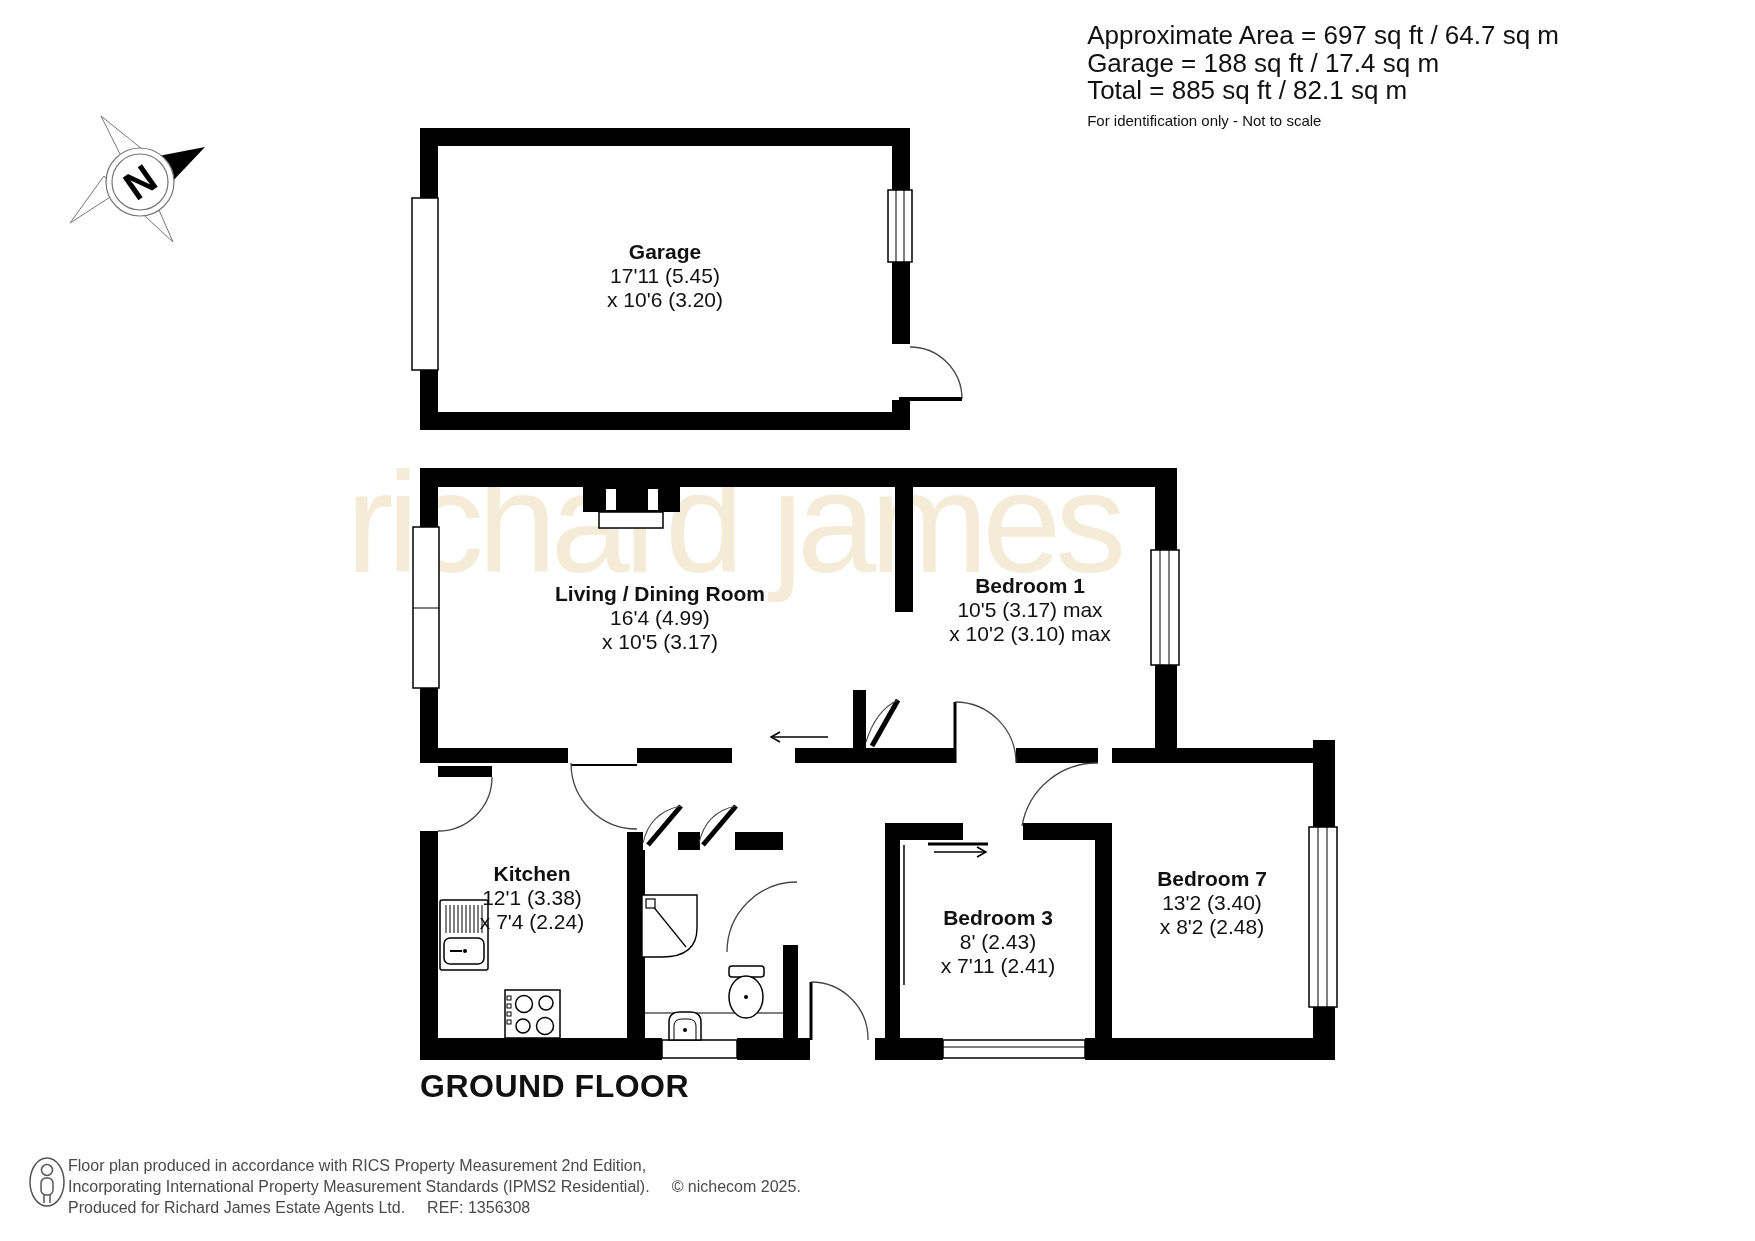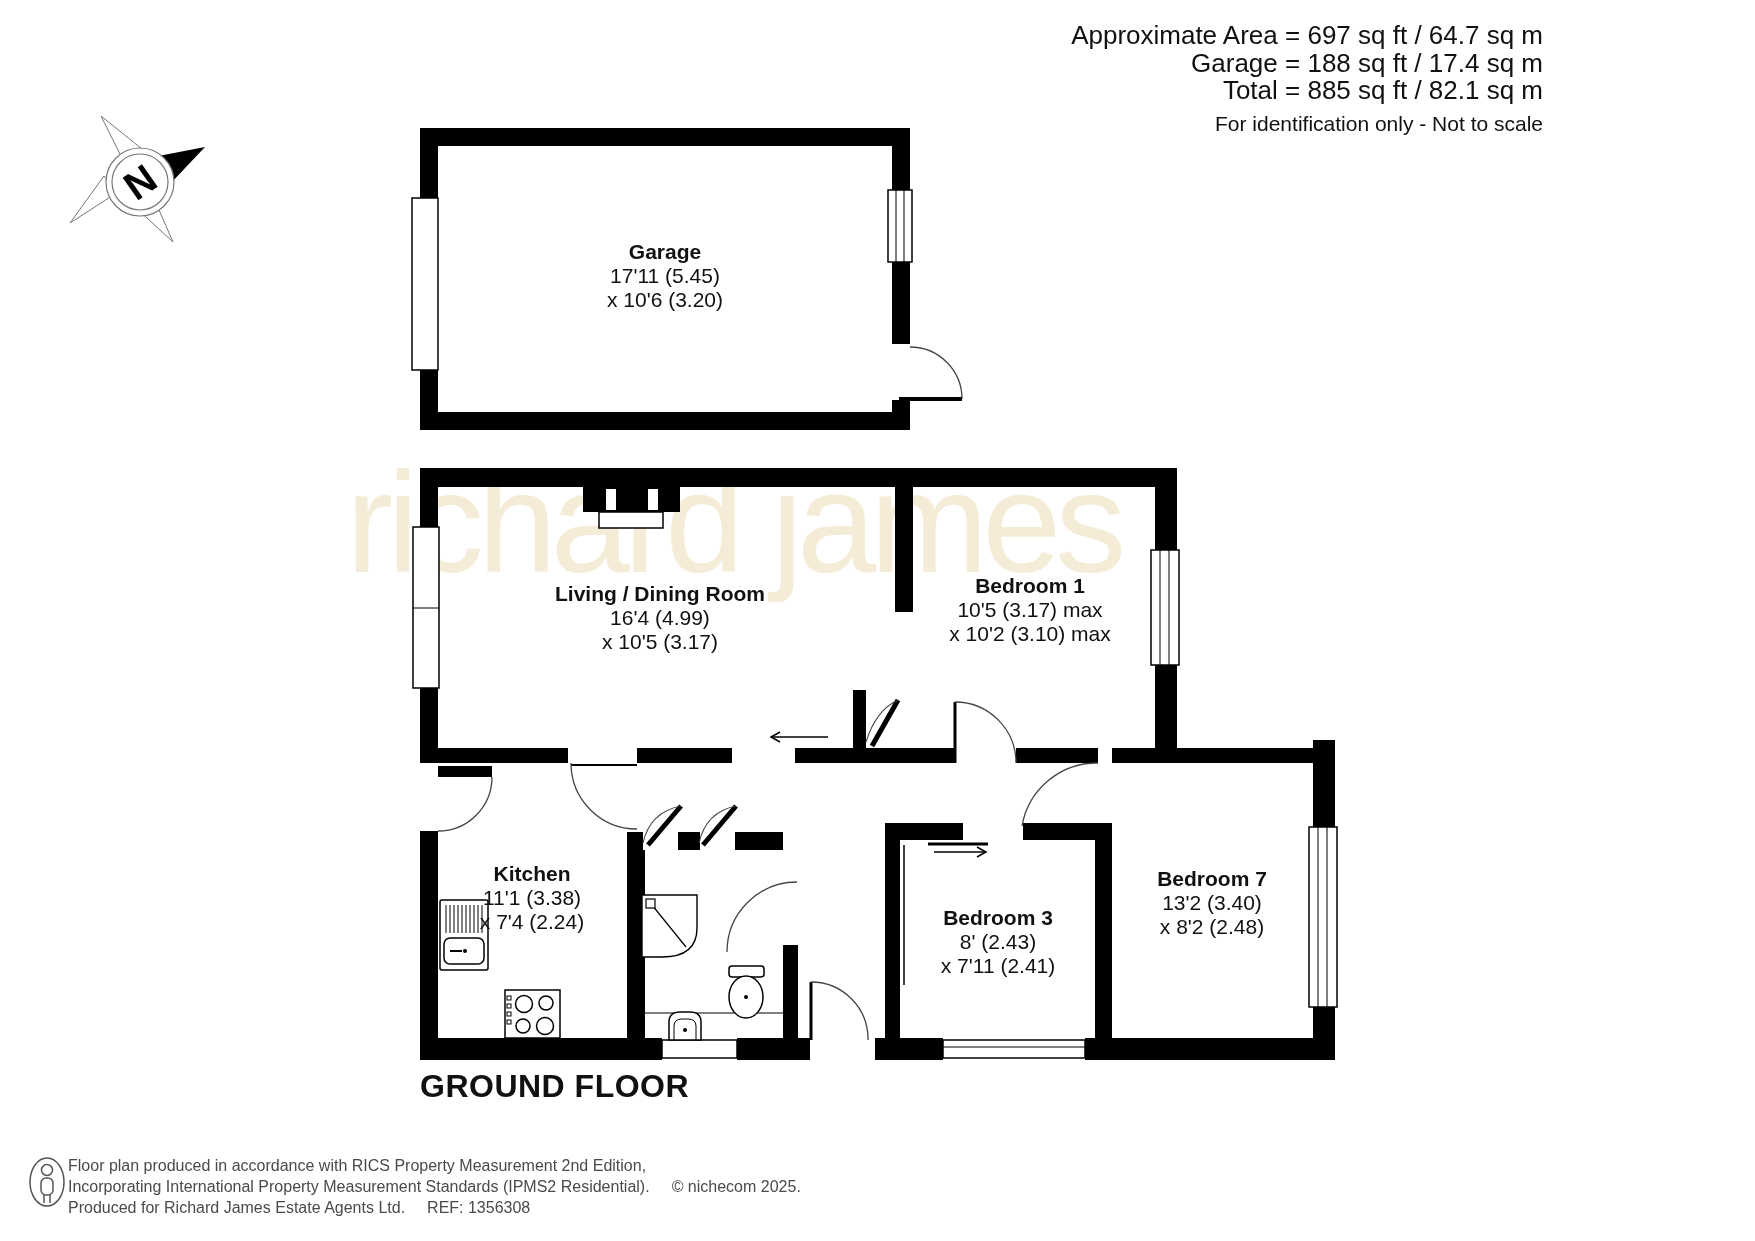--- a/index.html
+++ b/index.html
@@ -1,23 +1,23 @@
 <!DOCTYPE html>
 <html><head>
 <meta charset="utf-8">
 <style>
   html,body{margin:0;padding:0;background:#fff;}
   .canvas{position:relative;width:1755px;height:1241px;background:#fff;overflow:hidden;
           font-family:"Liberation Sans","DejaVu Sans",sans-serif;color:#111;}
   .watermark{position:absolute;left:346px;top:452px;font-size:142px;line-height:1;
              letter-spacing:-6px;color:#f5ecd8;white-space:nowrap;z-index:1;font-weight:400;}
   svg.plan{position:absolute;left:0;top:0;z-index:2;}
-  .header{position:absolute;top:22px;right:212px;text-align:right;z-index:3;}
+  .header{position:absolute;top:22px;right:196px;text-align:left;z-index:3;}
   .header .big{font-size:26px;line-height:27.5px;color:#111;}
-  .header .small{font-size:21px;margin-top:7px;color:#111;}
+  .header .small{font-size:15px;margin-top:7px;color:#111;}
   .room-label{position:absolute;transform:translateX(-50%);text-align:center;z-index:3;
               font-size:21px;line-height:24px;white-space:nowrap;color:#111;}
   .room-label .rn{font-weight:bold;}
   .floor-label{position:absolute;left:420px;top:1068px;font-size:32px;font-weight:bold;
                letter-spacing:.5px;z-index:3;}
   .footer{position:absolute;left:68px;top:1155px;font-size:16px;line-height:21px;
           color:#4a4a4a;z-index:3;}
   .footer .gap{display:inline-block;width:22px;}
 </style>
 </head>
@@ -243,21 +243,21 @@
   </div>
 
   <div class="room-label" style="left:1030px;top:574px;">
     <div class="rn">Bedroom 1</div>
     <div>10'5 (3.17) max</div>
     <div>x 10'2 (3.10) max</div>
   </div>
 
   <div class="room-label" style="left:532px;top:862px;">
     <div class="rn">Kitchen</div>
-    <div>11'1 (3.38)</div>
+    <div>12'1 (3.38)</div>
     <div>x 7'4 (2.24)</div>
   </div>
 
   <div class="room-label" style="left:998px;top:906px;">
     <div class="rn">Bedroom 3</div>
     <div>8' (2.43)</div>
     <div>x 7'11 (2.41)</div>
   </div>
 
   <div class="room-label" style="left:1212px;top:867px;">

